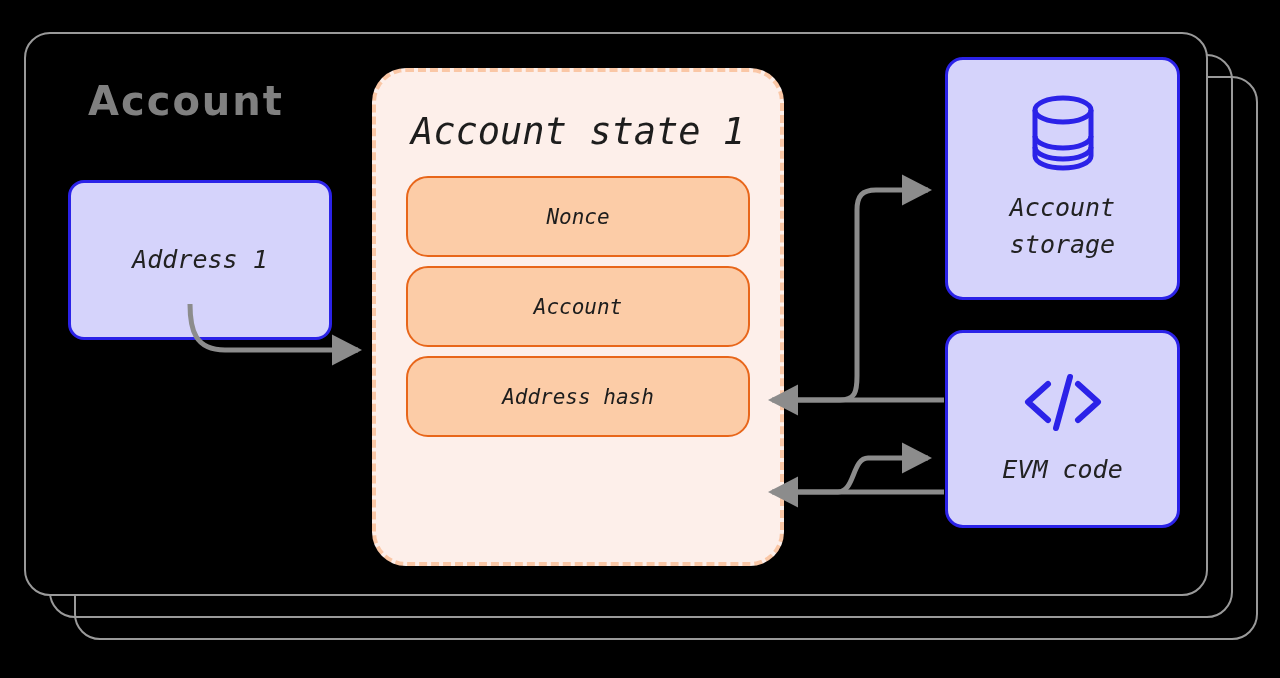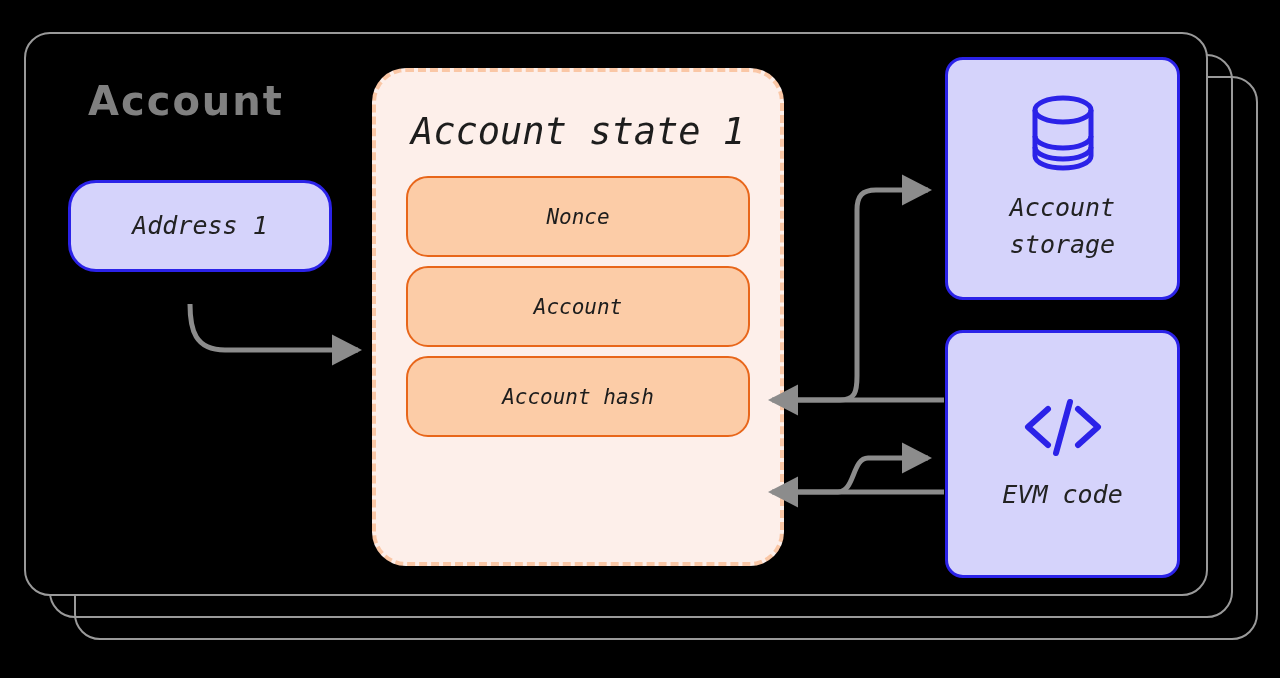--- a/index.html
+++ b/index.html
@@ -56,23 +56,23 @@
   .pbox .label {
     font-family: "DejaVu Sans Mono", monospace;
     font-style: italic;
     font-size: 25px;
     line-height: 1.45;
     text-align: center;
     color: #222222;
     white-space: pre-line;
   }
 
-  #address-box { left: 68px;  top: 180px; width: 264px; height: 92px; border-radius: 28px; }
+  #address-box { left: 68px;  top: 180px; width: 264px; height: 160px; border-radius: 16px; }
   #storage-box { left: 945px; top: 57px;  width: 235px; height: 243px; }
-  #evmcode-box { left: 945px; top: 330px; width: 235px; height: 248px; }
+  #evmcode-box { left: 945px; top: 330px; width: 235px; height: 198px; }
 
   .pbox .icon-wrap {
     display: flex;
     align-items: center;
     justify-content: center;
     margin-bottom: 18px;
   }
 
   
   #state-panel {
@@ -149,21 +149,21 @@
   <div id="state-panel">
     <div class="panel-title">Account state 1</div>
     <div class="field-list">
       <div class="field">
         <span>Nonce</span>
       </div>
       <div class="field">
         <span>Account</span>
       </div>
       <div class="field">
-        <span>Account hash</span>
+        <span>Address hash</span>
       </div>
     </div>
   </div>
 
   <div class="pbox" id="storage-box">
     <div class="icon-wrap">
       <svg width="64" height="78" viewBox="0 0 64 78">
         <ellipse cx="32" cy="16" rx="28" ry="12" fill="none" stroke="#2B22E8" stroke-width="5"></ellipse>
         <path d="M4 16 V62 A28 12 0 0 0 60 62 V16" fill="none" stroke="#2B22E8" stroke-width="5"></path>
         <path d="M4 42 A28 12 0 0 0 60 42" fill="none" stroke="#2B22E8" stroke-width="5"></path>

